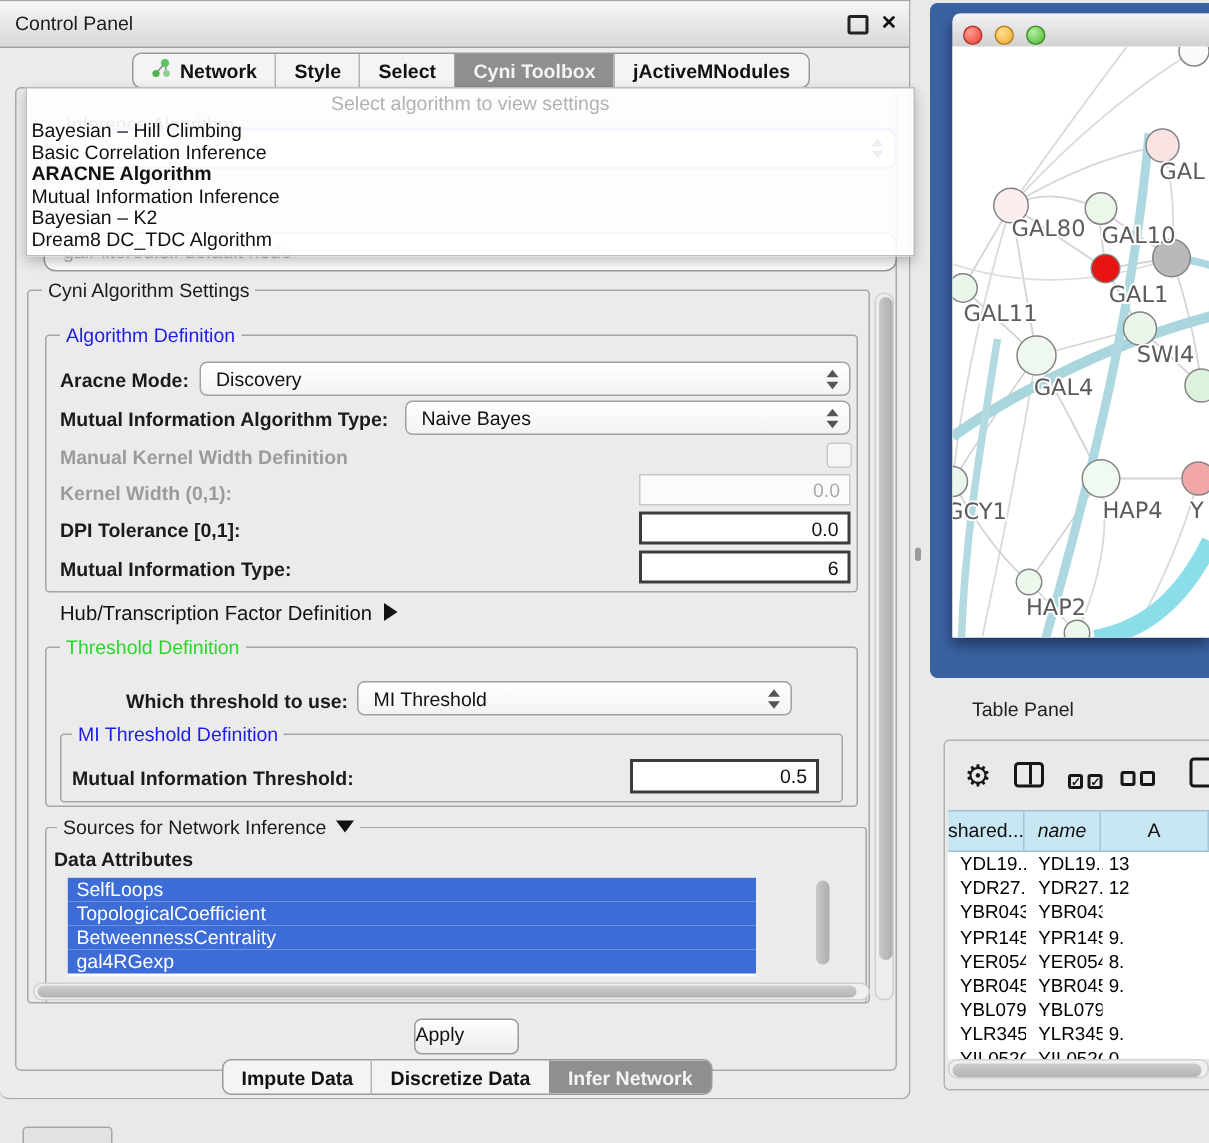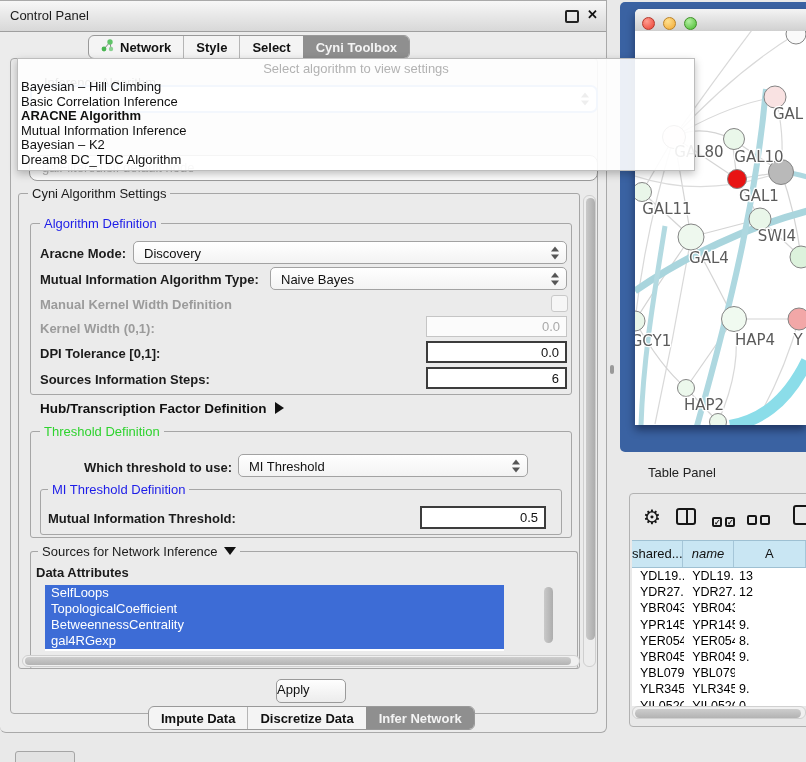--- a/index.html
+++ b/index.html
@@ -26,33 +26,33 @@
   .panel{position:absolute;left:10px;top:57px;width:588px;height:656px;background:#ebebeb;
          border:1px solid #a9a9a9;border-radius:4px;box-sizing:border-box}
   
   .ghost-label{position:absolute;left:44px;top:74px;font-size:13px;color:#3a3a3a;z-index:1}
   .ghost-combo1{position:absolute;left:30px;top:84px;width:568px;height:28px;background:#fff;
       border:2px solid #84aae8;border-radius:7px;box-sizing:border-box;z-index:1}
   .ghost-combo2{position:absolute;left:29px;top:154px;width:569px;height:26px;background:#fdfdfd;
       border:1px solid #9a9a9a;border-radius:8px;box-sizing:border-box;z-index:1;
       font-size:13px;color:#b3b3b3;line-height:24px;padding-left:12px}
   
-  .popup{position:absolute;left:17px;top:57px;width:678px;height:113px;z-index:5;
+  .popup{position:absolute;left:17px;top:57px;width:593px;height:113px;z-index:5;
       background:rgba(255,255,255,0.90);border:1px solid #bdbdbd;box-sizing:border-box;
       box-shadow:0 3px 8px rgba(0,0,0,0.25)}
   .pop-ph{height:21px;text-align:center;font-size:13px;color:#b2b2b2;line-height:20px}
   .algo-item{height:14.6px;font-size:13px;color:#101010;line-height:14.6px;padding-left:3px;white-space:nowrap}
   .algo-item.hl{font-weight:bold}
   
   .group{position:absolute;border:1px solid #a6a6a6;border-radius:3px;box-sizing:border-box}
   .gtitle{position:absolute;top:-8px;font-size:13px;background:#ebebeb;padding:0 4px;white-space:nowrap}
   .t-black{color:#1b1b1b}.t-blue{color:#1d1de8}.t-green{color:#2fd32f}
   .lbl{position:absolute;font-size:13px;font-weight:bold;color:#1b1b1b;white-space:nowrap}
   .lbl.dim{color:#9b9b9b}
-  .plain{font-weight:bold;color:#111}
+  .plain{font-weight:normal;color:#111}
   .combo{position:absolute;background:linear-gradient(#ffffff,#f3f3f3);border:1px solid #a2a2a2;
       border-radius:5px;box-sizing:border-box;font-size:13px;color:#111}
   .combo .cv{position:absolute;left:10px;top:50%;transform:translateY(-50%);white-space:nowrap}
   .spin{position:absolute;right:6px;top:50%;transform:translateY(-50%);width:9px}
   .spin i{display:block;width:0;height:0;border-left:4px solid transparent;border-right:4px solid transparent}
   .spin .up{border-bottom:5px solid #555;margin-bottom:3px}
   .spin .dn{border-top:5px solid #555}
   .field{position:absolute;background:#fff;border:1px solid #b5b5b5;box-sizing:border-box;
       font-size:13px;color:#111;padding:0 6px;display:flex;align-items:center;justify-content:flex-end}
   .field.strong{border:2px solid #3c3c3c}
@@ -131,20 +131,23 @@
     </div>
     <div class="tab">
         <span>Style</span>
       </div>
     <div class="tab">
         <span>Select</span>
       </div>
     <div class="tab sel">
         <span>Cyni Toolbox</span>
       </div>
+    <div class="tab">
+        <span>jActiveMNodules</span>
+      </div>
   </div>
 
   <span class="ghost-label">Inference Algorithm</span>
   <div class="ghost-combo1">
     <span class="spin">
         <i class="up"></i>
         <i class="dn"></i>
       </span>
   </div>
   <div class="ghost-combo2">galFiltered.sif default node</div>
@@ -187,21 +190,21 @@
   <span class="lbl dim" style="left:40px;top:296px">Manual Kernel Width Definition</span>
   <span class="chk" style="left:551px;top:294px"></span>
   <span class="lbl dim" style="left:40px;top:320px">Kernel Width (0,1):</span>
   <div class="field dim" style="left:426px;top:315px;width:141px;height:21px">
     <span>0.0</span>
     </div>
   <span class="lbl" style="left:40px;top:345px">DPI Tolerance [0,1]:</span>
   <div class="field strong" style="left:426px;top:340px;width:141px;height:22px">
     <span>0.0</span>
     </div>
-  <span class="lbl" style="left:40px;top:371px">Sources Information Steps:</span>
+  <span class="lbl" style="left:40px;top:371px">Mutual Information Type:</span>
   <div class="field strong" style="left:426px;top:366px;width:141px;height:22px">
     <span>6</span>
     </div>
 
   <span class="lbl plain" style="left:40px;top:400px;font-size:13.5px">
     <span>Hub/Transcription Factor Definition</span><span class="tri-r"></span>
   </span>
 
   <div class="group" style="left:30px;top:430px;width:542px;height:107px">
     <span class="gtitle t-green" style="left:9px">Threshold Definition</span>

